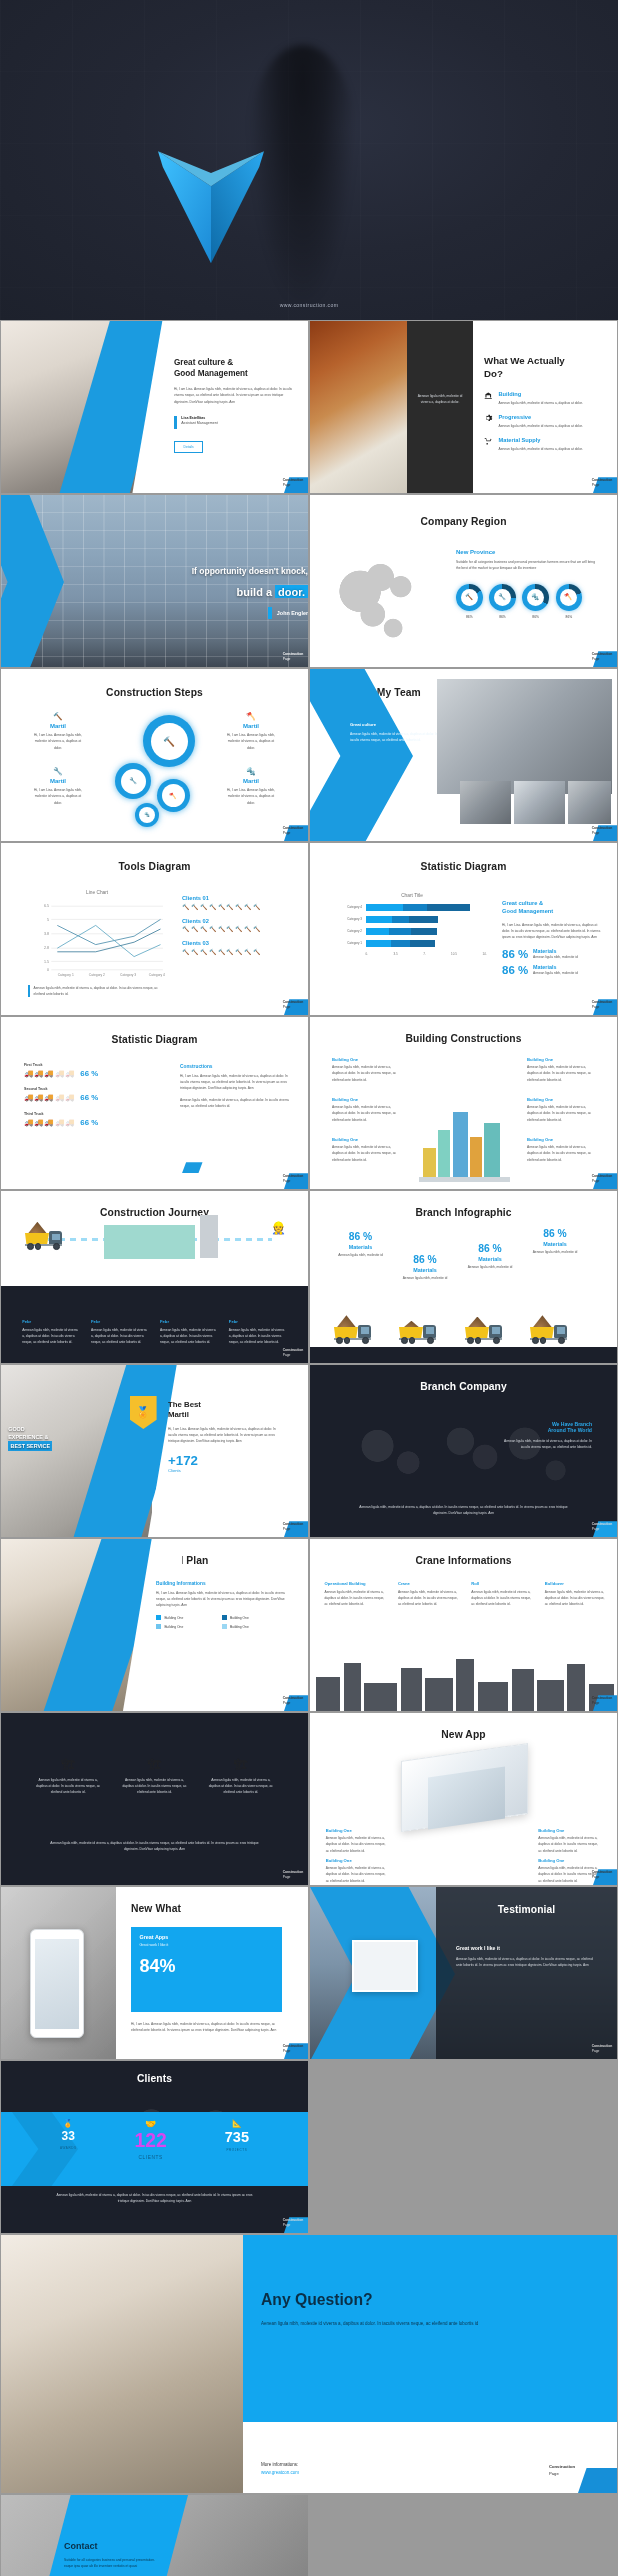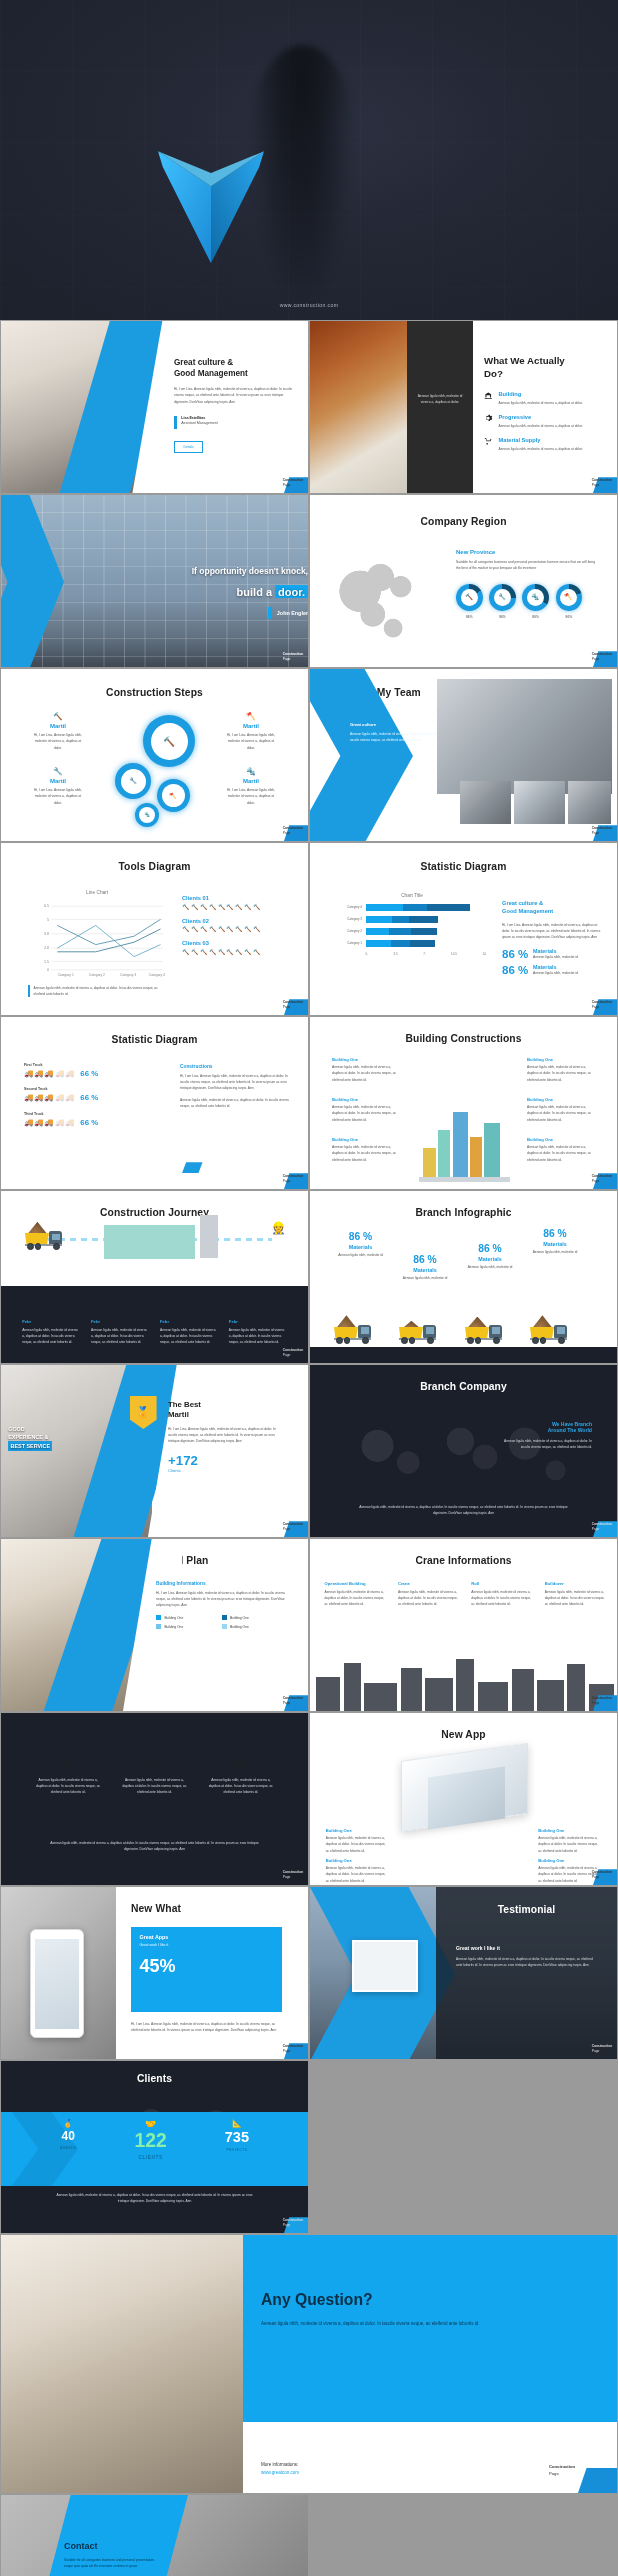--- a/index.html
+++ b/index.html
@@ -899,21 +899,21 @@
     <div class="slide">
       <div class="photo ph-wood" style="left:0;top:0;width:115px;height:174px;filter:grayscale(1) brightness(1.1)"></div>
       <div class="title" style="margin-top:15.7px;text-align:left;padding-left:130px">New What</div>
       <div style="position:absolute;left:29px;top:42px;width:54px;height:109px;background:#fff;border-radius:6px;box-shadow:0 1.8px 7.2px rgba(0,0,0,.25);border:0.6px solid #d8dde1">
         <div style="position:absolute;left:3.6px;top:8.5px;right:3.6px;bottom:8.5px;background:linear-gradient(160deg,#e7eef3,#c9d5de)"></div>
       </div>
       <div style="position:absolute;left:130px;top:40px;width:103px;height:9.7px;background:#12a6ef"></div>
       <div style="position:absolute;left:130px;top:40px;width:151px;height:85px;background:#12a6ef">
         <div style="color:#fff;font-size:5.4px;font-weight:bold;padding:7.2px 0 0 8.5px">Great Apps</div>
         <div style="color:#eaf7ff;font-size:3.6px;padding:2.4px 0 0 8.5px">Great work I like it</div>
-        <div style="color:#fff;font-size:18px;font-weight:bold;padding:9.7px 0 0 8.5px">45%</div>
+        <div style="color:#fff;font-size:18px;font-weight:bold;padding:9.7px 0 0 8.5px">84%</div>
       </div>
       <div class="lorem" style="position:absolute;left:130px;top:134px;width:151px">Hi, I am Lisa. Aenean ligula nibh, molestie id viverra a, dapibus at dolor. In iaculis viverra neque, ac eleifend ante lobortis id. In viverra  ipsum ac eros tristique dignissim. DonVitae adipiscing turpis. Aen</div>
       <div class="sfoot">
         <b>Construction</b><br>
         <span>Page</span>
       </div>
       <div class="corner-tri"></div>
     </div>
 
     <div class="slide">
@@ -933,26 +933,26 @@
     </div>
 
     <div class="slide darker-bg">
       <div class="worldmap" style="inset:0"></div>
       <div class="title" style="margin-top:12px;color:#fff;position:relative;z-index:3">Clients</div>
       <div style="position:absolute;left:0;right:0;top:51px;height:74px;background:#12a6ef;z-index:2"></div>
       <div style="position:absolute;left:11px;top:51px;width:66px;height:74px;background:#0f8dcc;clip-path:polygon(0 0,60% 0,100% 50%,60% 100%,0 100%,40% 50%);z-index:3;opacity:.55"></div>
       <div style="position:absolute;left:0;right:0;top:58px;z-index:4;display:flex;justify-content:space-around;padding:0 30px;align-items:flex-start">
         <div style="text-align:center">
           <div style="font-size:7.8px">🏅</div>
-          <div style="font-size:12px;font-weight:bold;color:#fff;margin-top:1.2px">40</div>
+          <div style="font-size:12px;font-weight:bold;color:#fff;margin-top:1.2px">33</div>
           <div style="font-size:3px;color:#0c5e8b;letter-spacing:0.6px;margin-top:2.4px">AWARDS</div>
         </div>
         <div style="text-align:center">
           <div style="font-size:9px">🤝</div>
-          <div style="font-size:19.3px;font-weight:bold;color:#86efac;margin-top:1.2px">122</div>
+          <div style="font-size:19.3px;font-weight:bold;color:#d946ef;margin-top:1.2px">122</div>
           <div style="font-size:4.8px;color:#0c5e8b;letter-spacing:0.6px;margin-top:2.4px">CLIENTS</div>
         </div>
         <div style="text-align:center">
           <div style="font-size:7.8px">📐</div>
           <div style="font-size:14.5px;font-weight:bold;color:#fff;margin-top:1.2px">735</div>
           <div style="font-size:3px;color:#0c5e8b;letter-spacing:0.6px;margin-top:2.4px">PROJECTS</div>
         </div>
       </div>
       <div class="lorem w" style="position:absolute;left:54px;right:54px;bottom:29px;text-align:center;z-index:4">Aenean ligula nibh, molestie id viverra a, dapibus at dolor. In iaculis viverra neque, ac eleifend ante lobortis id. In viverra ipsum ac eros tristique dignissim. DonVitae adipiscing turpis. Aen</div>
       <div class="sfoot" style="color:#ddd;z-index:30">

